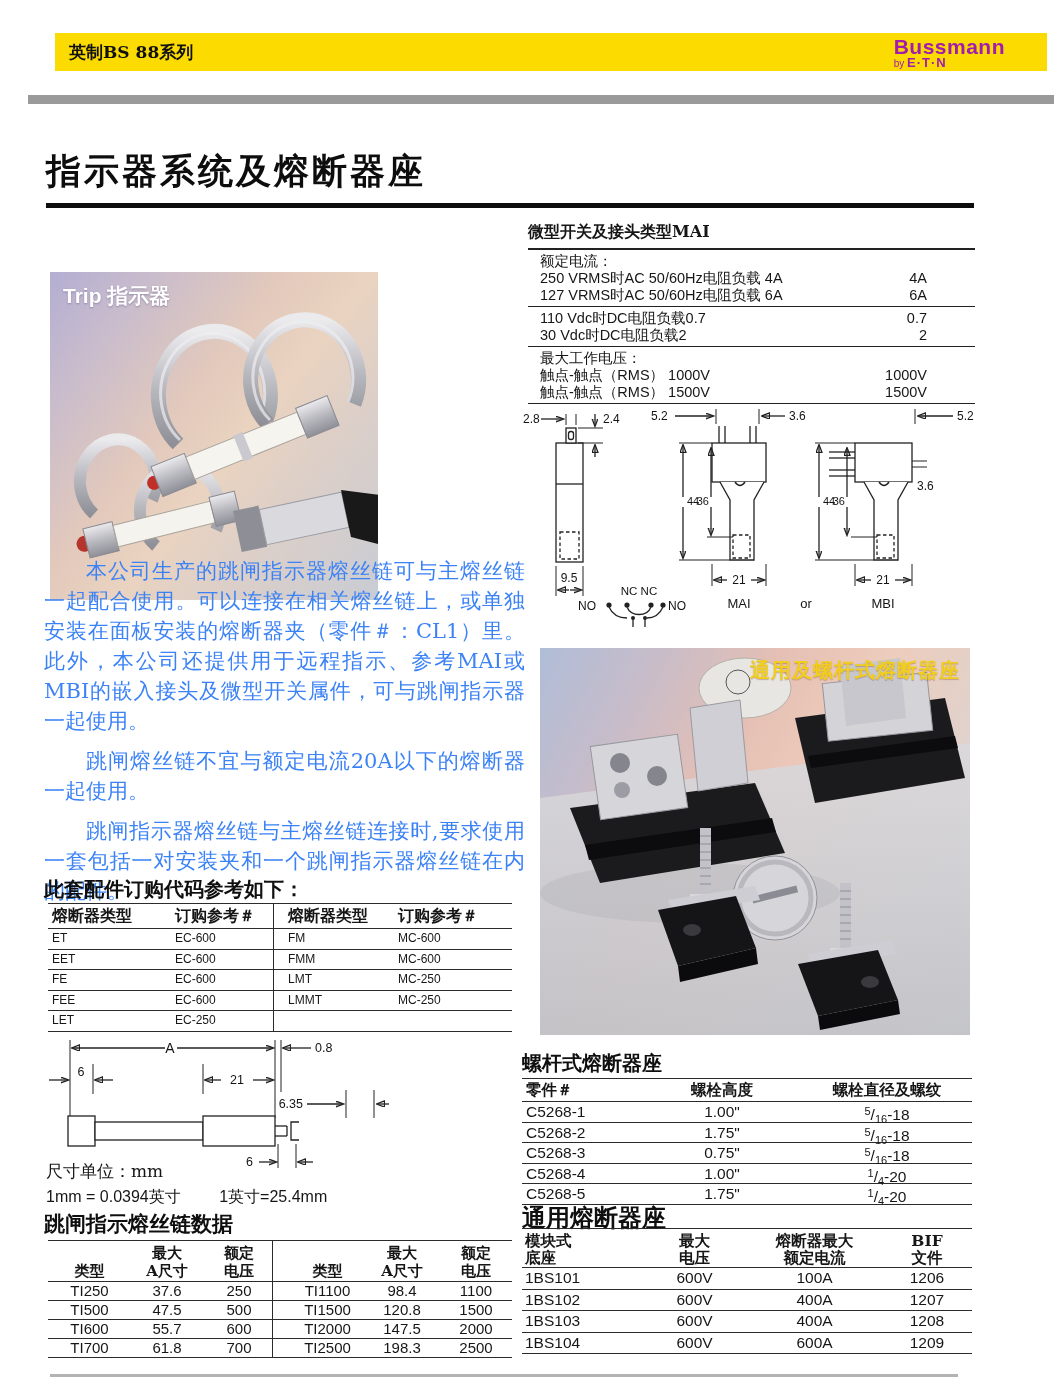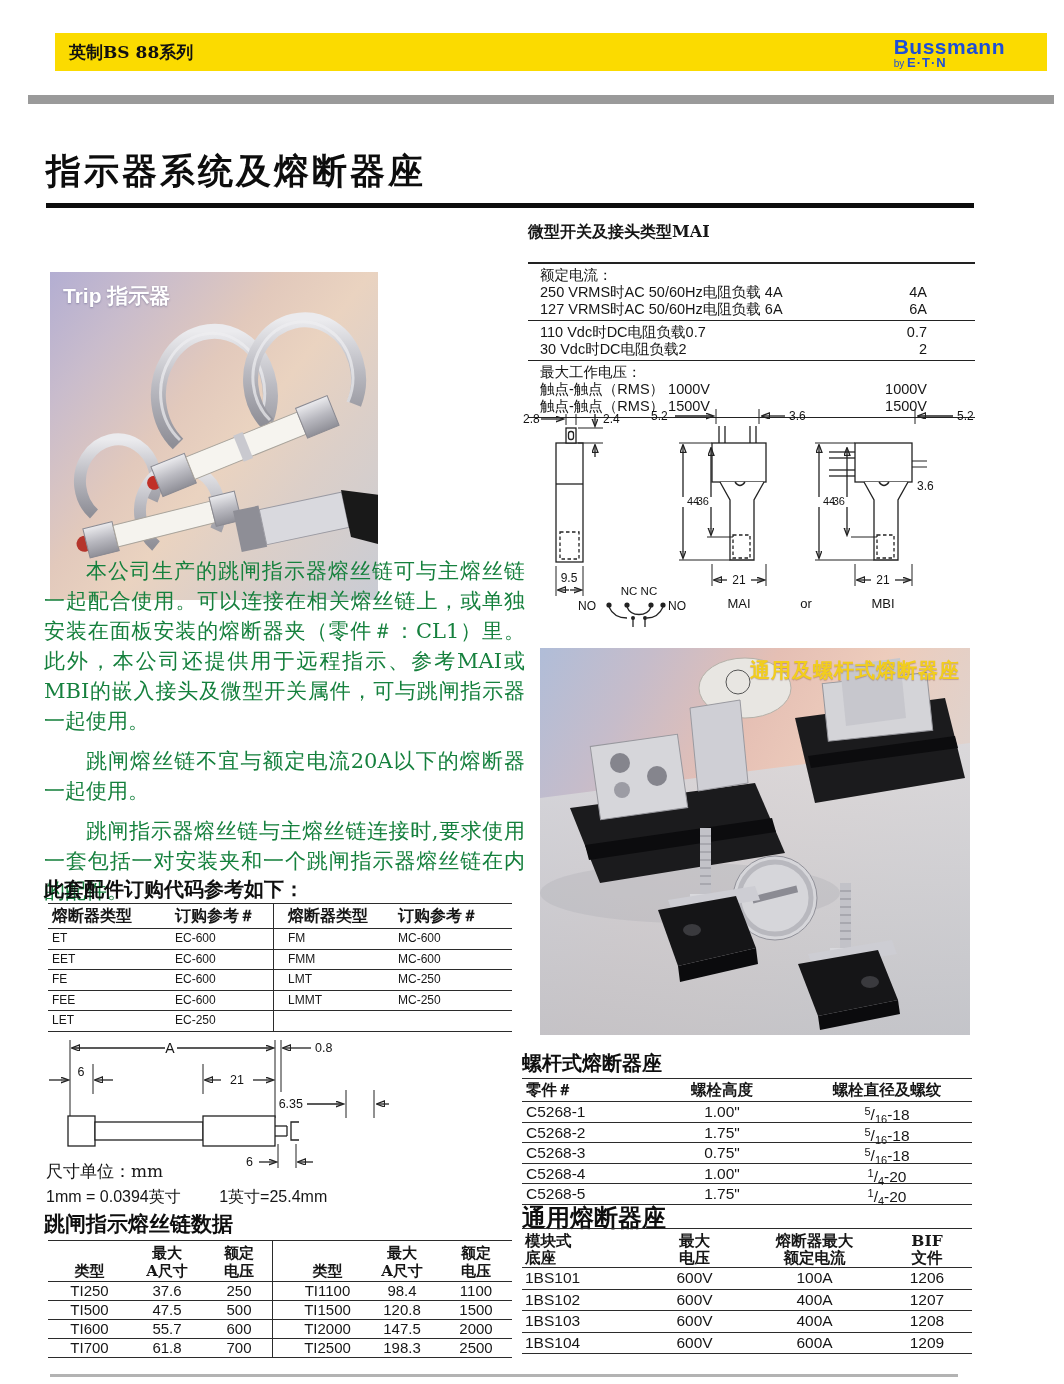--- a/index.html
+++ b/index.html
@@ -5,21 +5,21 @@
   html,body{margin:0;padding:0;}
   body{width:1064px;height:1384px;position:relative;background:#ffffff;overflow:hidden;
        font-family:"Liberation Sans","DejaVu Sans",sans-serif;color:#161616;}
   .abs{position:absolute;}
   .serif{font-family:"DejaVu Serif","Liberation Serif",serif;}
 
   
   .yellow-bar{left:55px;top:33px;width:992px;height:38px;background:#FBDB00;}
   .series-label{position:absolute;left:14px;top:0;height:38px;line-height:38px;
     font-weight:bold;font-size:17px;color:#111;}
-  .brand-block{position:absolute;right:42px;top:3px;text-align:left;color:#1d4ed8;}
+  .brand-block{position:absolute;right:42px;top:3px;text-align:left;color:#a21caf;}
   .brand-name{font-weight:bold;font-size:21px;line-height:21px;letter-spacing:.5px;}
   .brand-sub{font-size:10px;line-height:11px;}
   .brand-sub b{font-size:13px;letter-spacing:1px;text-align:center;}
   .gray-bar{left:28px;top:95px;width:1026px;height:9px;background:#9a9a9a;}
 
   
   .page-title{left:46px;top:148px;font-size:35px;font-weight:bold;letter-spacing:3px;color:#0d0d0d;}
   .title-rule{left:46px;top:203px;width:928px;height:5px;background:#0d0d0d;}
 
   
@@ -28,21 +28,21 @@
     background:linear-gradient(128deg,#b3aed2 0%,#c9bccc 18%,#e2c9bc 40%,#ead3c0 55%,#dccfc8 72%,#c9ccd4 100%);margin-top:41px;}
   .photo-right{left:540px;top:648px;width:430px;height:387px;
     background:linear-gradient(118deg,#b0bdd8 0%,#c6bcca 18%,#e5bfb4 38%,#edccbc 55%,#e0d2cc 75%,#d5d3d6 100%);}
   .photo-caption-left{position:absolute;left:13px;top:10px;color:#fff;font-weight:bold;
     font-size:21px;text-shadow:0 1px 2px rgba(80,80,120,.45);}
   .photo-caption-right{position:absolute;right:10px;top:9px;color:#F2CE1C;font-weight:bold;
     font-size:20px;letter-spacing:1px;text-shadow:0 1px 1px rgba(120,60,40,.35);}
 
   
   .micro{left:528px;top:222px;width:447px;font-size:14.5px;}
-  .m-title{font-weight:bold;font-size:16px;padding-bottom:19px;border-bottom:2px solid #222;}
+  .m-title{font-weight:bold;font-size:16px;padding-bottom:5px;border-bottom:2px solid #222;}
   .mgroup{border-bottom:1.6px solid #222;padding:3px 0 2px;}
   .mrow{display:flex;justify-content:space-between;height:17px;line-height:17px;}
   .mlabel{padding-left:12px;white-space:nowrap;}
   .mvalue{padding-right:48px;white-space:nowrap;}
 
   
   .rule-top{border-top:1.6px solid #2b2b2b;}
   .grid-row{display:grid;border-bottom:1.6px solid #2b2b2b;}
   .hd{font-family:"DejaVu Serif","Liberation Serif",serif;font-weight:bold;}
 
@@ -80,21 +80,21 @@
   .ucC{text-align:center;}
 
   
   .sec-heading{font-weight:bold;color:#0f0f0f;}
   .kit-heading{left:44px;top:876px;font-size:20px;text-align:right;}
   .trip-heading{left:44px;top:1210px;font-size:21px;}
   .screw-heading{left:522px;top:1050px;font-size:20px;}
   .uni-heading{left:522px;top:1202px;font-size:24px;}
 
   
-  .body-text{left:44px;top:556px;width:481px;font-size:21px;line-height:30px;text-align:justify;color:#15803d;}
+  .body-text{left:44px;top:556px;width:481px;font-size:21px;line-height:30px;text-align:justify;color:#3b82f6;}
   .body-text p{margin:0 0 10px 0;text-indent:2em;}
 
   
   .dim-notes1{left:46px;top:1160px;font-size:17px;}
   .dim-notes2{left:46px;top:1187px;font-size:16px;}
   .dim-notes2 .conv{margin-right:34px;}
 
   
   svg text{font-family:"Liberation Sans","DejaVu Sans",sans-serif;fill:#141414;}
   .draw line,.draw path,.draw rect,.draw polyline{stroke:#222;fill:none;stroke-width:1.3;}

